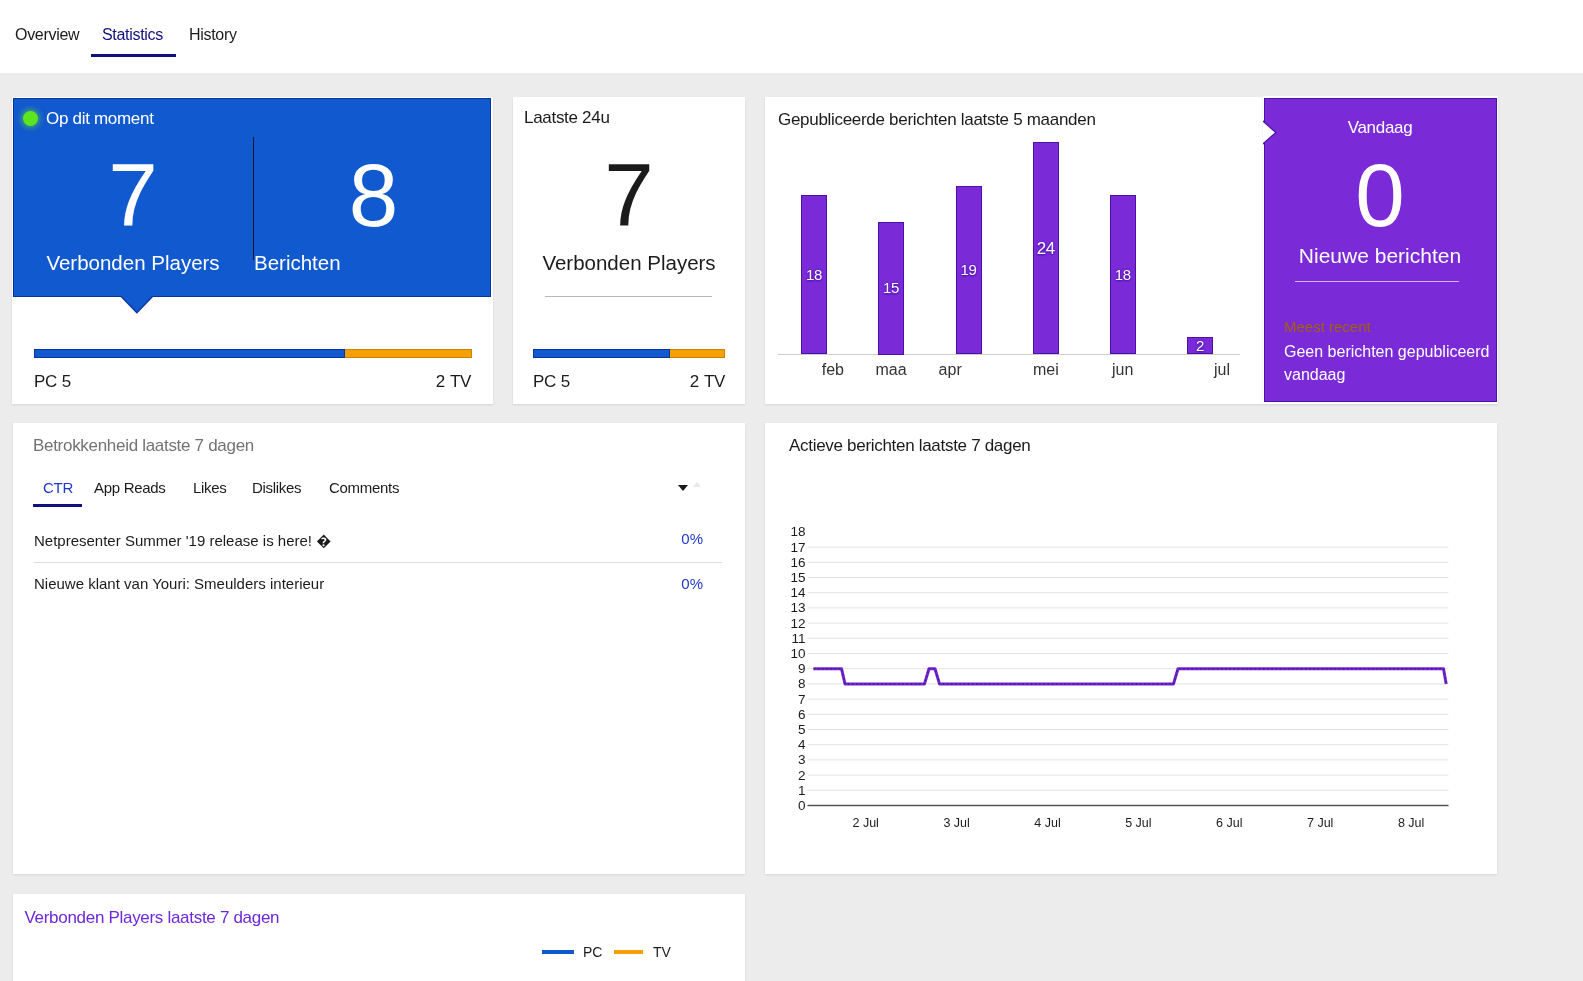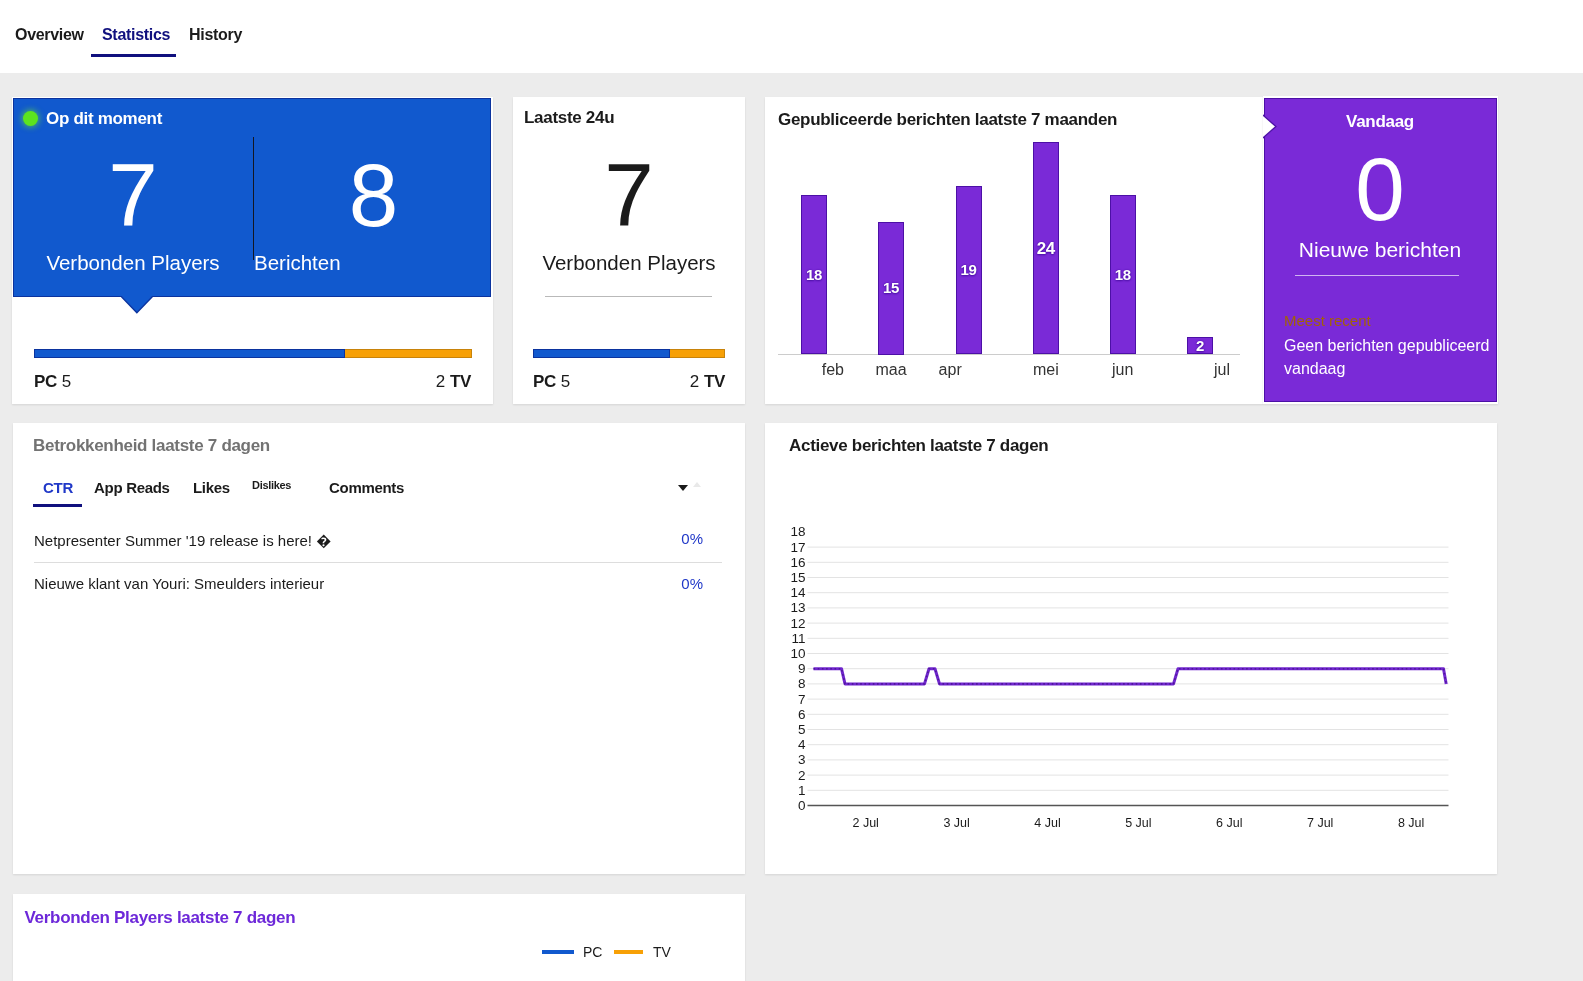--- a/index.html
+++ b/index.html
@@ -1,17 +1,17 @@
 <!DOCTYPE html>
 <html><head><meta charset="utf-8"><style>
 *{margin:0;padding:0;box-sizing:border-box}
 html,body{width:1583px;height:981px;background:#ececec;font-family:"Liberation Sans",sans-serif;overflow:hidden}
 .abs{position:absolute}
 .card{position:absolute;background:#fff;box-shadow:0 1px 2px rgba(0,0,0,.10)}
-.b{font-weight:bold;letter-spacing:-0.3px}
+.b{font-weight:normal;letter-spacing:-0.3px}
 </style></head><body>
 <div class="abs" style="left:0;top:0;width:1583px;height:73px;background:#fff">
   <span class="abs b" style="left:15px;top:26px;font-size:16px;color:#1b1b1b">Overview</span>
   <span class="abs b" style="left:102px;top:26px;font-size:16px;color:#10107e">Statistics</span>
   <div class="abs" style="left:91px;top:54px;width:85px;height:3px;background:#10107e"></div>
   <span class="abs b" style="left:189px;top:26px;font-size:16px;color:#1b1b1b">History</span>
 </div>
 
 <div class="card" style="left:11.5px;top:96.5px;width:481px;height:307px">
  <div class="abs" style="left:1.5px;top:1.5px;width:480px;height:304px">
@@ -43,21 +43,21 @@
   <div class="abs" style="left:20px;top:251px;width:192px;height:9px;background:#f7a006;border:1px solid #c8830a">
     <div class="abs" style="left:-1px;top:-1px;width:137px;height:9px;background:#1159ce;border:1px solid #0b339e"></div>
   </div>
   <span class="abs" style="left:20px;top:274px;font-size:17px;color:#1b1b1b"><span class="b">PC</span> 5</span>
   <span class="abs" style="right:20px;top:274px;font-size:17px;color:#1b1b1b">2 <span class="b">TV</span></span>
  </div>
 </div>
 
 <div class="card" style="left:764.5px;top:96.5px;width:498.5px;height:307px">
  <div class="abs" style="left:0.5px;top:1.5px;width:498px;height:304px">
-  <span class="abs b" style="left:13px;top:12px;font-size:17px;color:#1b1b1b">Gepubliceerde berichten laatste 7 maanden</span>
+  <span class="abs b" style="left:13px;top:12px;font-size:17px;color:#1b1b1b">Gepubliceerde berichten laatste 5 maanden</span>
   <div class="abs" style="left:13px;top:256px;width:462px;height:1px;background:#ccc"></div>
   <div class="abs" style="left:36.0px;top:97.2px;width:26px;height:159.3px;background:#7a2ad7;border:1px solid #4c10a6"></div>
 <div class="abs b" style="left:36.0px;top:167.9px;width:26px;text-align:center;font-size:15px;color:#fff;text-shadow:0 0 2px #4c10a6,0 1px 2px #4c10a6">18</div>
 <div class="abs" style="left:19.0px;top:263px;width:60px;text-align:right;font-size:16px;color:#333">feb</div>
 <div class="abs" style="left:113.0px;top:123.8px;width:26px;height:132.8px;background:#7a2ad7;border:1px solid #4c10a6"></div>
 <div class="abs b" style="left:113.0px;top:181.1px;width:26px;text-align:center;font-size:15px;color:#fff;text-shadow:0 0 2px #4c10a6,0 1px 2px #4c10a6">15</div>
 <div class="abs" style="left:96.0px;top:263px;width:60px;text-align:center;font-size:16px;color:#333">maa</div>
 <div class="abs" style="left:190.6px;top:88.3px;width:26px;height:168.2px;background:#7a2ad7;border:1px solid #4c10a6"></div>
 <div class="abs b" style="left:190.6px;top:163.4px;width:26px;text-align:center;font-size:15px;color:#fff;text-shadow:0 0 2px #4c10a6,0 1px 2px #4c10a6">19</div>
 <div class="abs" style="left:173.6px;top:263px;width:60px;text-align:left;font-size:16px;color:#333">apr</div>
@@ -69,41 +69,41 @@
 <div class="abs" style="left:327.7px;top:263px;width:60px;text-align:center;font-size:16px;color:#333">jun</div>
 <div class="abs" style="left:422.0px;top:238.8px;width:26px;height:17.7px;background:#7a2ad7;border:1px solid #4c10a6"></div>
 <div class="abs b" style="left:422.0px;top:238.7px;width:26px;text-align:center;font-size:15px;color:#fff;text-shadow:0 0 2px #4c10a6,0 1px 2px #4c10a6">2</div>
 <div class="abs" style="left:405.0px;top:263px;width:60px;text-align:right;font-size:16px;color:#333">jul</div>
 
  </div>
 </div>
 
 <div class="card" style="left:1262.5px;top:96px;width:235.5px;height:308px">
   <div class="abs" style="left:1px;top:1.5px;width:233px;height:304.5px;background:#7a2ad7;border:1px solid #4c10a6"></div>
-  <div class="abs" style="left:0.5px;top:0;width:234px;height:306px">
+  <div class="abs" style="left:0.5px;top:6px;width:234px;height:306px">
   <svg class="abs" style="left:0px;top:16px" width="14" height="29">
         <polygon points="-2,1.3 12.9,14.5 -2,27.7" fill="#ffffff" stroke="#4c10a6" stroke-width="1.3"></polygon>
       </svg>
   <div class="abs b" style="left:0;top:16px;width:234px;text-align:center;font-size:17px;color:#fff">Vandaag</div>
   <div class="abs" style="left:0;top:48px;width:234px;height:90px;line-height:90px;text-align:center;font-size:89px;color:#fff">0</div>
   <div class="abs" style="left:0;top:142px;width:234px;text-align:center;font-size:21px;color:#fff">Nieuwe berichten</div>
   <div class="abs" style="left:32px;top:179px;width:164px;height:1px;background:rgba(255,255,255,.65)"></div>
   <div class="abs" style="left:21px;top:216px;font-size:15px;color:#a16207">Meest recent</div>
   <div class="abs" style="left:21px;top:241px;font-size:16px;color:#fff">Geen berichten gepubliceerd</div>
   <div class="abs" style="left:21px;top:264px;font-size:16px;color:#fff">vandaag</div>
   </div>
 </div>
 
 <div class="card" style="left:12.5px;top:422.5px;width:732px;height:451px">
   <span class="abs b" style="left:20.5px;top:13.5px;font-size:17px;color:#737373">Betrokkenheid laatste 7 dagen</span>
   <span class="abs b" style="left:30.5px;top:56.5px;font-size:15px;color:#2038c8">CTR</span>
   <div class="abs" style="left:20.5px;top:81.5px;width:49px;height:3px;background:#10107e"></div>
   <span class="abs b" style="left:81.5px;top:56.5px;font-size:15px;color:#1b1b1b">App Reads</span>
   <span class="abs b" style="left:180.5px;top:56.5px;font-size:15px;color:#1b1b1b">Likes</span>
-  <span class="abs b" style="left:239.5px;top:56.5px;font-size:11px;color:#1b1b1b">Dislikes</span>
+  <span class="abs b" style="left:239.5px;top:56.5px;font-size:15px;color:#1b1b1b">Dislikes</span>
   <span class="abs b" style="left:316.5px;top:56.5px;font-size:15px;color:#1b1b1b">Comments</span>
   <div class="abs" style="left:665.5px;top:62.5px;width:0;height:0;border-left:5px solid transparent;border-right:5px solid transparent;border-top:6px solid #1a1a1a"></div>
   <div class="abs" style="left:680.5px;top:59.5px;width:0;height:0;border-left:4.5px solid transparent;border-right:4.5px solid transparent;border-bottom:5px solid #e9e9e9"></div>
   <span class="abs" style="left:21.5px;top:107.5px;font-size:15px;color:#1b1b1b">Netpresenter Summer '19 release is here! �</span>
   <span class="abs" style="right:41.5px;top:107.5px;font-size:15px;color:#2038c8">0%</span>
   <div class="abs" style="left:21.5px;top:139px;width:688px;height:1px;background:#ddd"></div>
   <span class="abs" style="left:21.5px;top:152.5px;font-size:15px;color:#1b1b1b">Nieuwe klant van Youri: Smeulders interieur</span>
   <span class="abs" style="right:41.5px;top:152.5px;font-size:15px;color:#2038c8">0%</span>
 </div>
 

